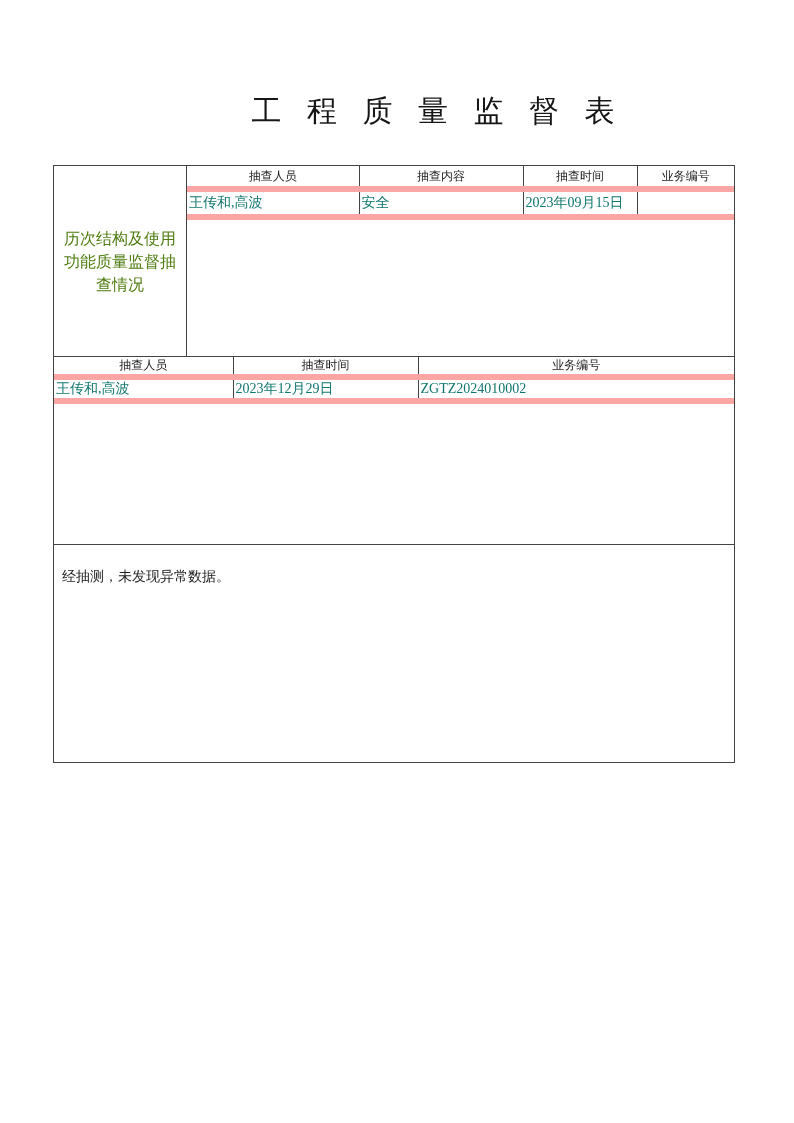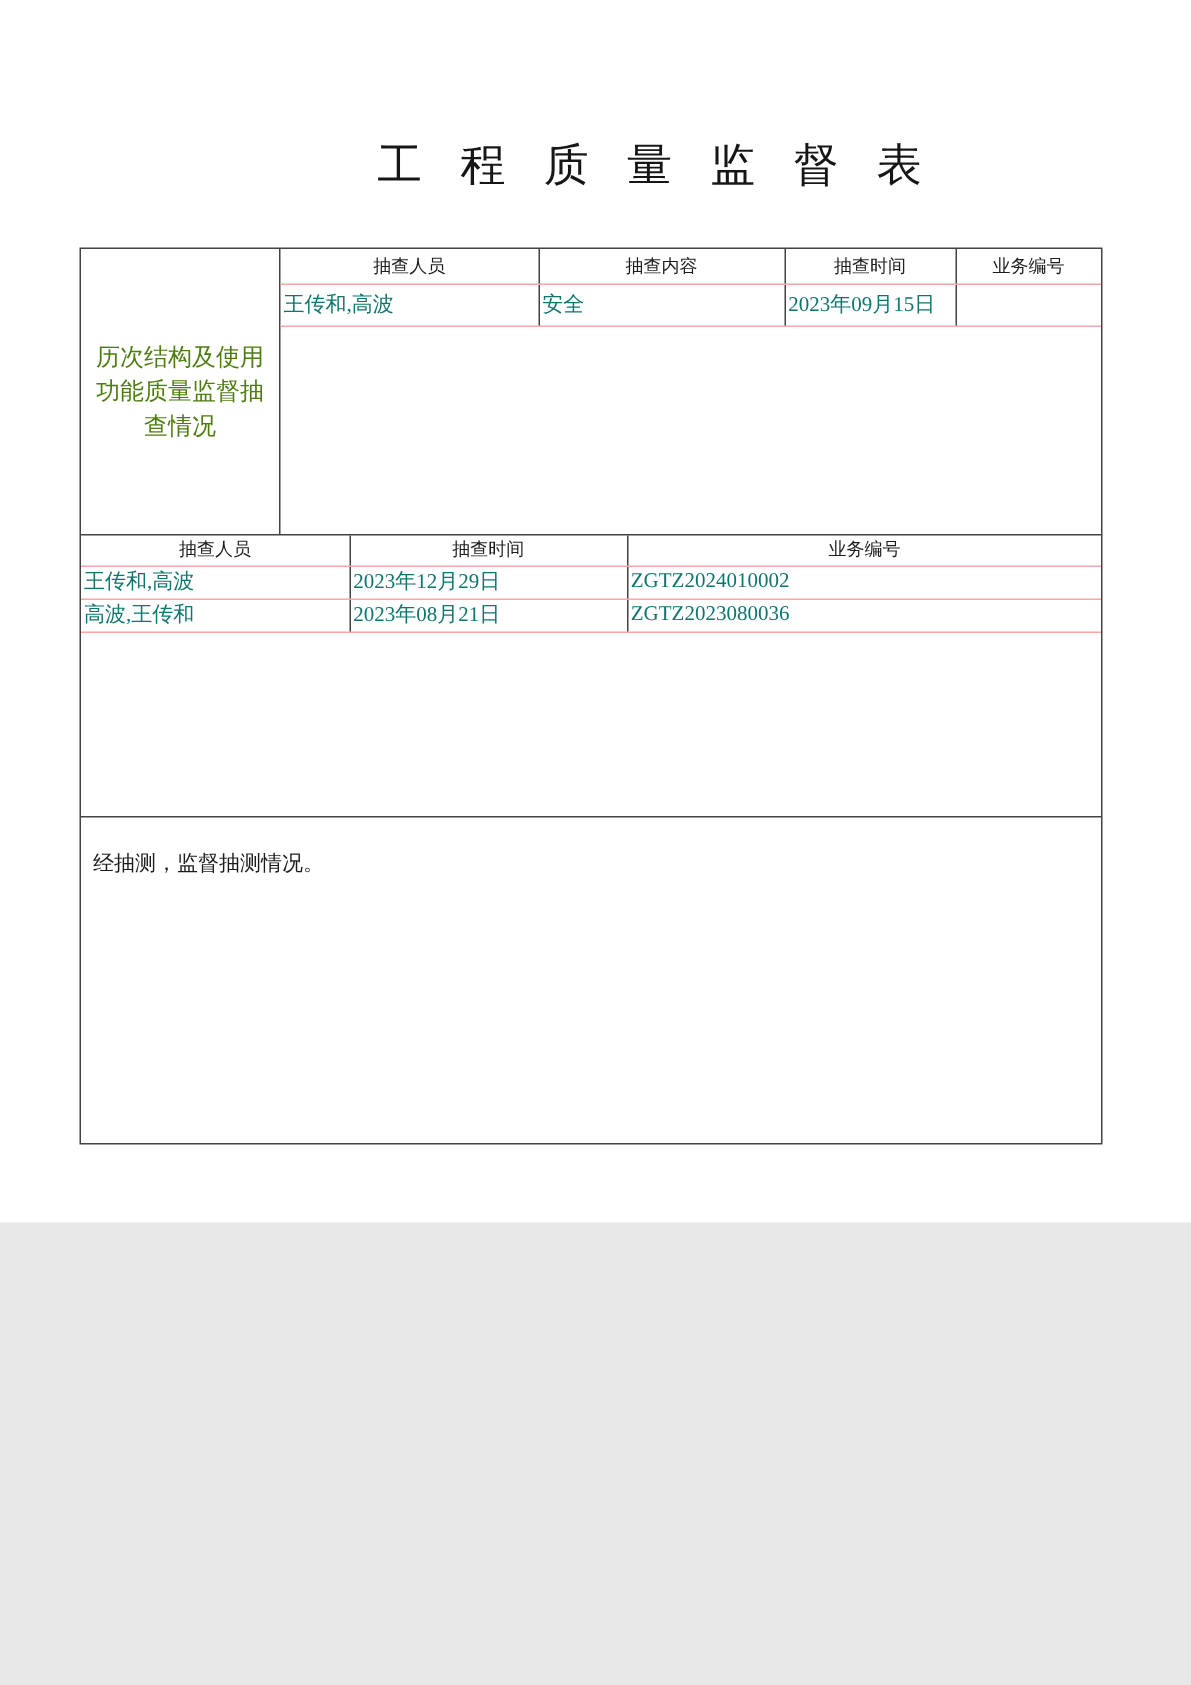--- a/index.html
+++ b/index.html
@@ -2,21 +2,21 @@
 <html><head>
 <meta charset="utf-8">
 <style>
   * { margin: 0; padding: 0; box-sizing: border-box; }
   html, body { background: #e8e8e8; }
   body { font-family: "Liberation Serif", "DejaVu Serif", serif; color: #1c1c1c; }
 
   .page {
     position: relative;
     width: 794px;
-    height: 815px;
+    height: 1123px;
     background: #ffffff;
     margin: 0 auto;
     overflow: hidden;
   }
 
   .doc-title {
     position: absolute;
     top: 94px;
     left: 36px;
     width: 794px;
@@ -65,21 +65,21 @@
   }
 
   table.inner {
     width: 100%;
     border-collapse: collapse;
     table-layout: fixed;
   }
   table.inner th,
   table.inner td {
     border-right: 1px solid #434343;
-    border-bottom: 1px solid #fca5a5;
+    border-bottom: 6px solid #fca5a5;
     vertical-align: middle;
     font-weight: normal;
     overflow: hidden;
     white-space: nowrap;
     padding: 0 2px;
   }
   table.inner th:last-child,
   table.inner td:last-child { border-right: none; }
 
   table.inner th { font-size: 12px; color: #1c1c1c; }
@@ -151,30 +151,25 @@
               <th>抽查时间</th>
               <th>业务编号</th>
             </tr>
           </thead>
           <tbody>
             <tr>
               <td>王传和,高波</td>
               <td>2023年12月29日</td>
               <td>ZGTZ2024010002</td>
             </tr>
-            <tr>
-              <td>高波,王传和</td>
-              <td>2023年08月21日</td>
-              <td>ZGTZ2023080036</td>
-            </tr>
           </tbody>
         </table>
       </div>
     </section>
 
     <section class="trow" style="height:217px">
       <div class="content-cell">
-        <div class="free-text">经抽测，监督抽测情况。</div>
+        <div class="free-text">经抽测，未发现异常数据。</div>
       </div>
     </section>
 
   </div>
 </div>
 
 </body></html>

